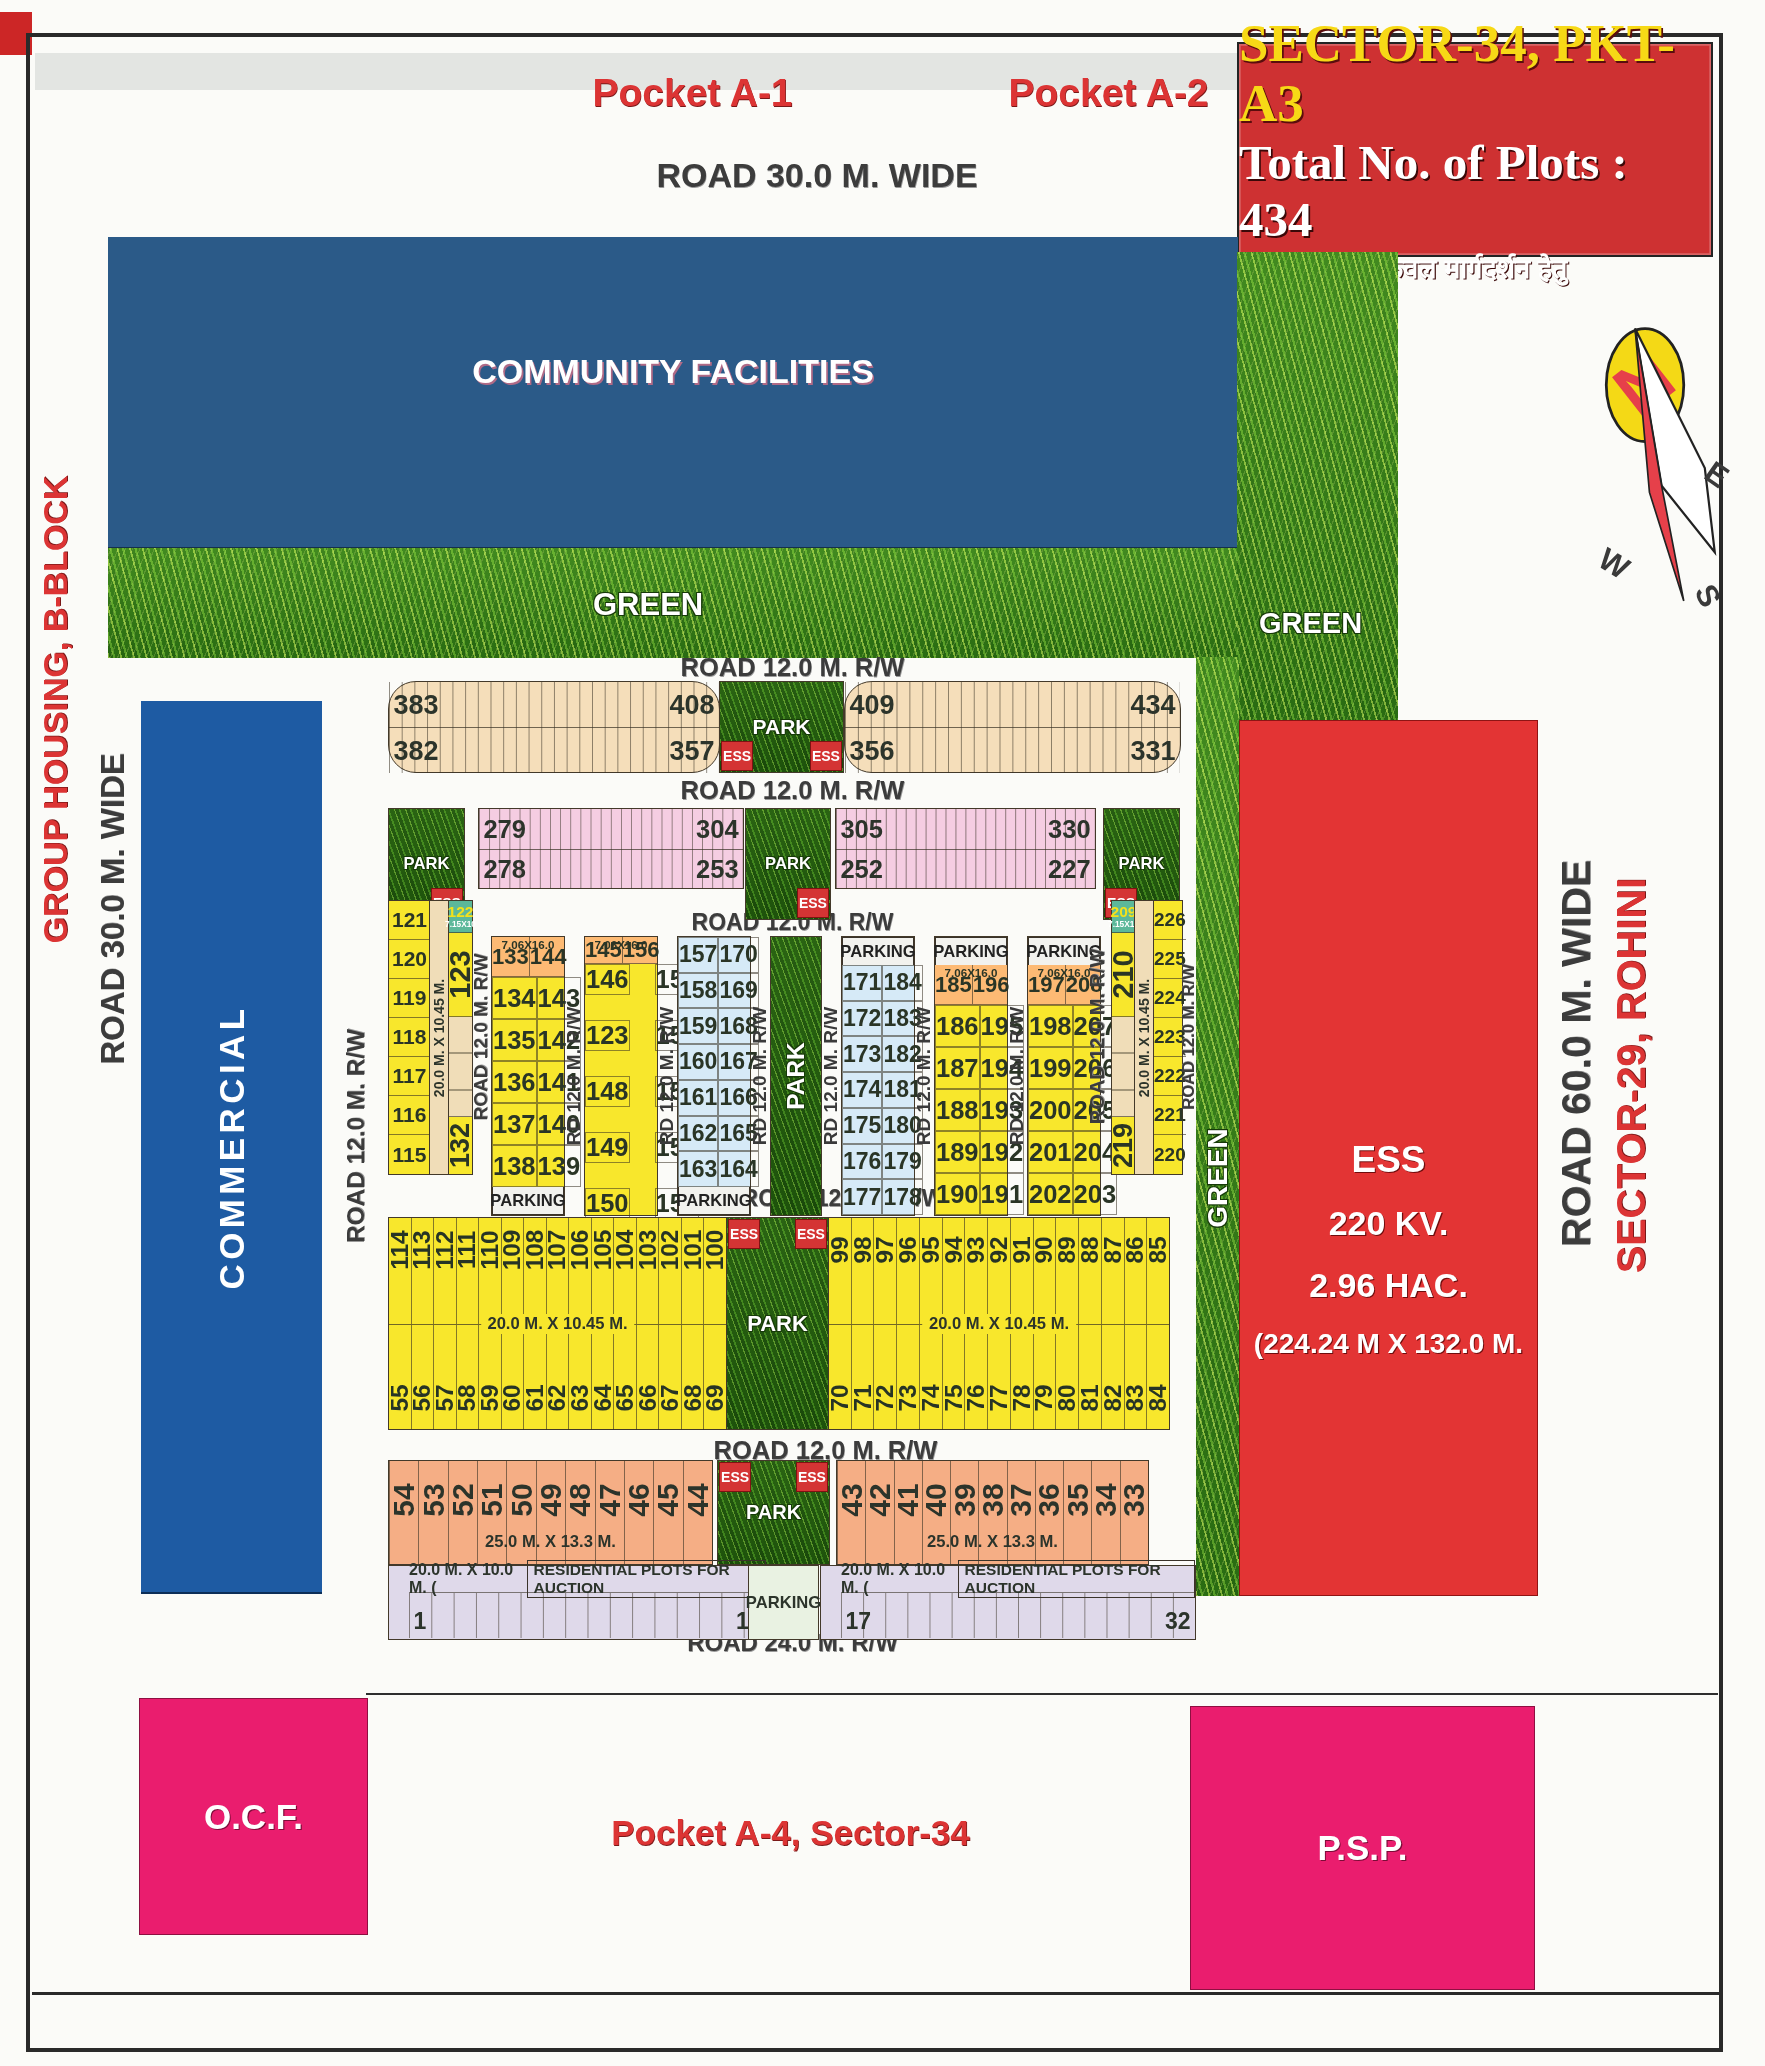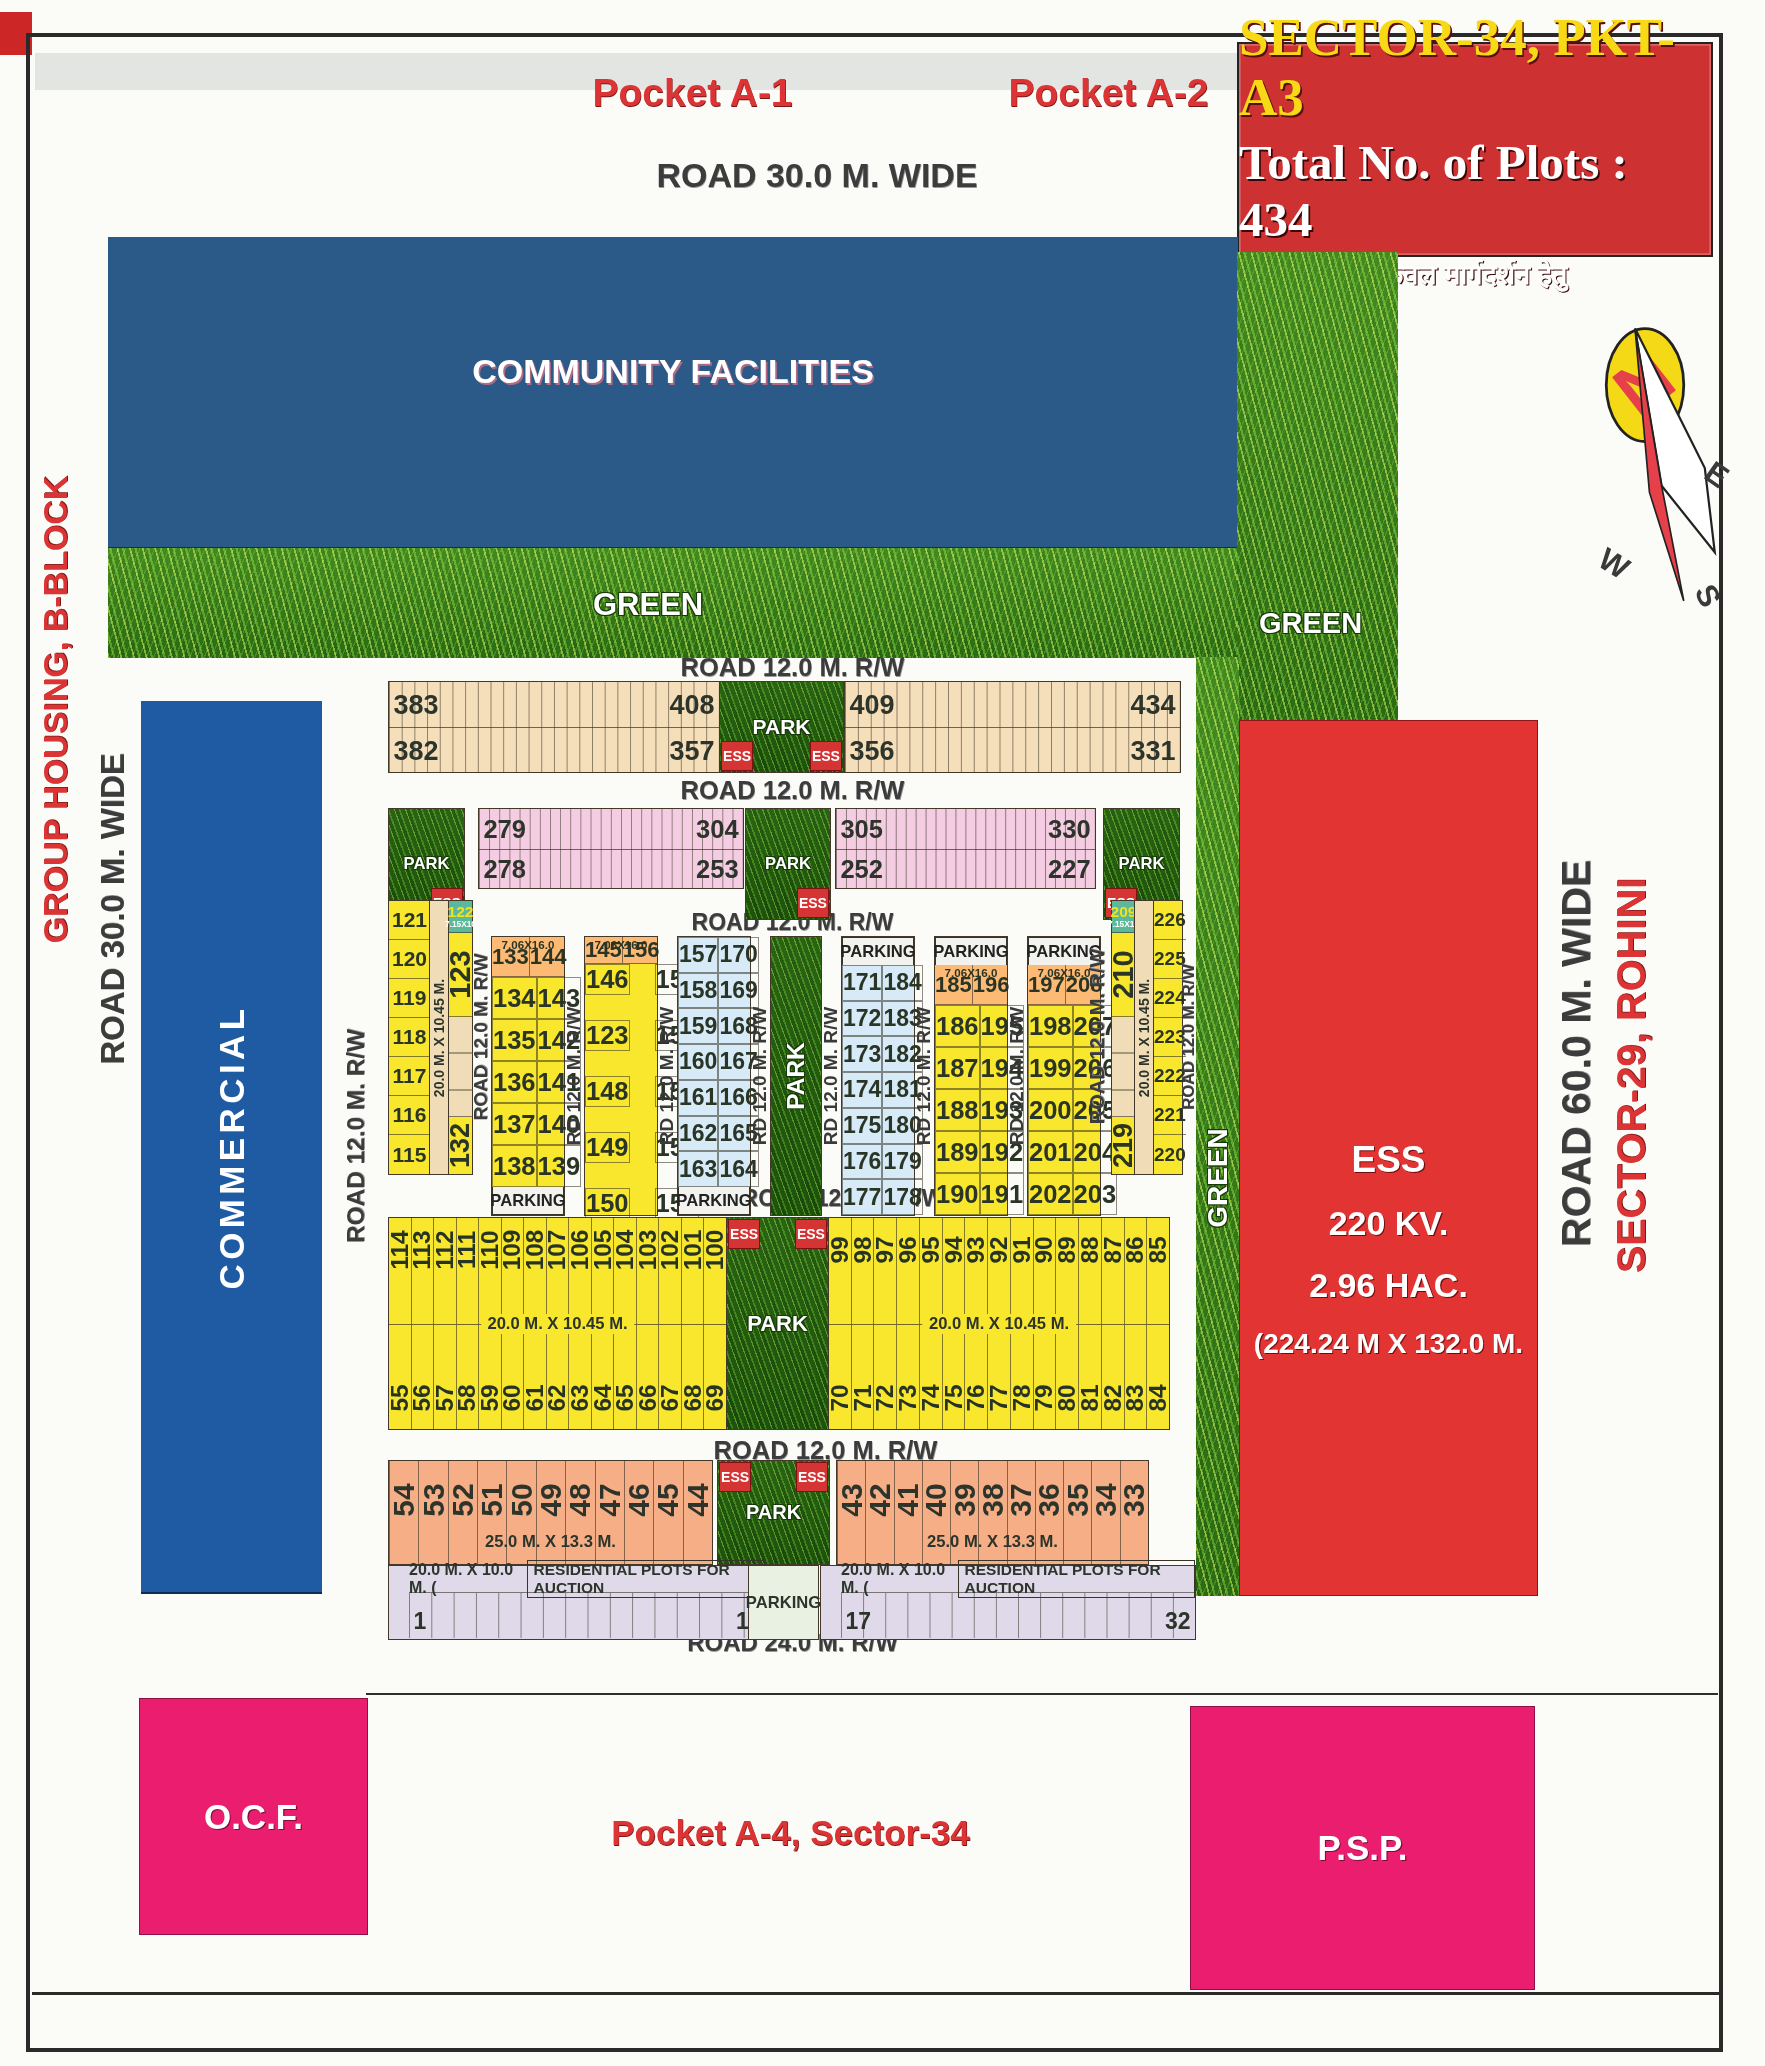--- a/index.html
+++ b/index.html
@@ -22,21 +22,21 @@
      text-shadow:1.1px 1.1px 0 #173a08,-1.1px -1.1px 0 #173a08,1.1px -1.1px 0 #173a08,-1.1px 1.1px 0 #173a08;}
 
   
   .cband{border:1.7px solid #43392a;}
   .crow{position:relative;height:50%;background-image:linear-gradient(to right, rgba(55,48,35,.55) 1.1px, transparent 1.1px);
         background-size:calc(100% / var(--n)) 100%;}
   .crow2{border-top:1.7px solid rgba(55,48,35,.7);}
   .corner{position:absolute;top:50%;transform:translateY(-50%);font-weight:bold;color:#2c342b;}
   .corner.cl{left:4.4px;} .corner.cr{right:4.4px;}
   .tanband .corner{font-size:27px;} .pinkband .corner{font-size:25.5px;}
-  .tanband{background:#f5deba;} .pinkband{background:#f5cde2;}
+  .tanband{background:#f5deba;border-radius:28px;} .pinkband{background:#f5cde2;}
 
   
   .essbox{position:absolute;width:30px;height:28px;background:#d43434;border:1.1px solid #7e1212;
           color:#fff;font-weight:bold;font-size:14px;display:flex;align-items:center;justify-content:center;}
 
   
   .yband{background:#f8e72c;border:1.7px solid #43392a;}
   .yhalf{display:flex;height:50%;}
   .yhalf.top{border-bottom:1.7px solid rgba(55,48,35,.7);}
   .ycell{flex:1;position:relative;border-left:1.1px solid rgba(55,48,35,.6);}
@@ -102,21 +102,21 @@
   .s-bot{height:57px;background:#f8e72c;display:flex;align-items:center;justify-content:center;}
   .s-bot span{transform:rotate(-90deg);font-weight:bold;font-size:27px;}
   .dimstrip{background:#f0ddb8;border:1.7px solid #43392a;}
   .dimstrip span{font-weight:bold;font-size:14px;color:#2c342b;}
 
   
   .redtext{color:#dc3434;font-weight:bold;text-shadow:0.6px 0.6px 0 #7a1818;}
   .roadtext{color:#3c3c3c;font-weight:bold;text-shadow:0.6px 0.6px 0 #9a9a9a;}
   .parklabel{z-index:2;}
   #title-box{background:#ce3132;border:2.8px solid #232323;box-shadow:inset 0 0 0 1.7px rgba(255,255,255,.25);
-             display:flex;flex-direction:column;align-items:center;justify-content:center;gap:7px;}
+             display:flex;flex-direction:column;align-items:center;justify-content:center;gap:1px;}
   #title-line1{font-family:"Liberation Serif",serif;font-weight:bold;font-size:53px;color:#f7d916;
                text-shadow:1.7px 1.7px 0 #5a0d0d;}
   #title-line2{font-family:"Liberation Serif",serif;font-weight:bold;font-size:49px;color:#fff;
                text-shadow:1.7px 1.7px 0 #3a0808;}
   #title-line3{font-size:27px;color:#fff;font-weight:bold;text-shadow:1.1px 1.1px 0 #3a0808;}
   .magenta{background:#ea1d6e;border:1.7px solid #8e0f41;}
   .magenta .lbl{color:#fff;font-weight:bold;font-size:35px;text-shadow:1.1px 1.1px 0 #7c0c38;}
   #ess-block{background:#e33434;border:1.7px solid #8e1414;display:flex;flex-direction:column;align-items:center;
              justify-content:center;padding-top:183px;box-sizing:border-box;gap:23px;}
   #ess-block div{color:#fff;font-weight:bold;text-shadow:1.1px 1.1px 0 #6e0d0d;}

